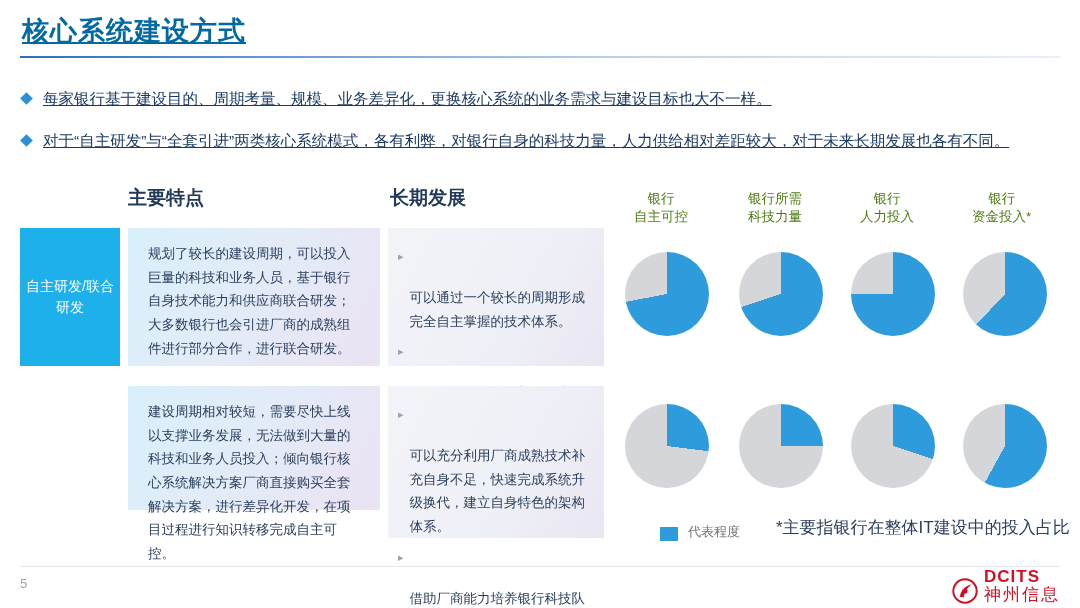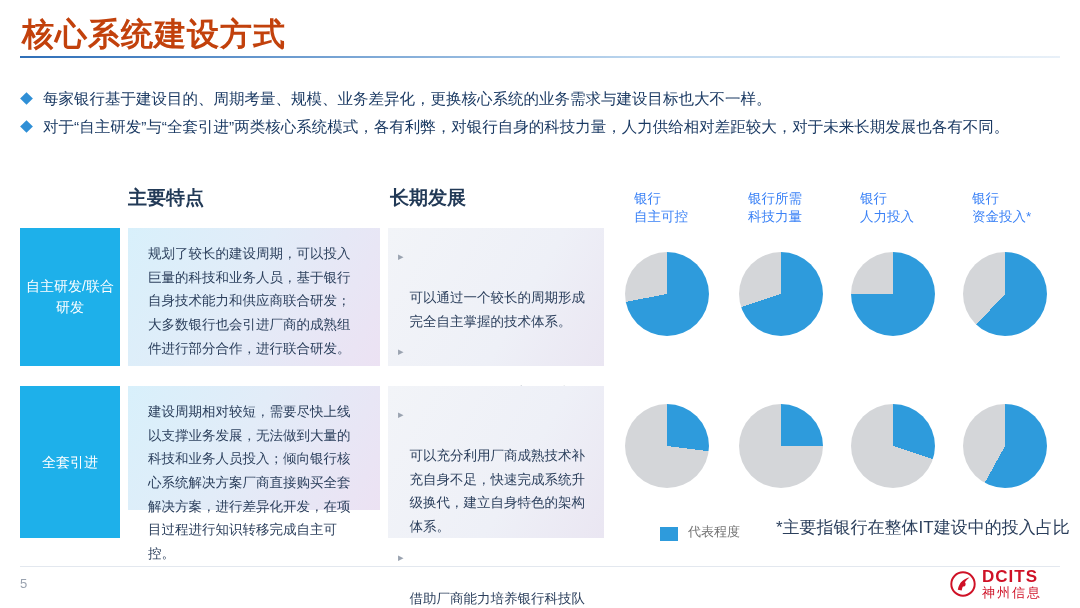--- a/index.html
+++ b/index.html
@@ -18,44 +18,46 @@
     position: relative;
     width: 1080px;
     height: 608px;
     background: #ffffff;
   }
   
   .title {
     position: absolute;
     left: 22px;
     top: 13px;
-    font-size: 32px;
+    font-size: 27px;
     font-weight: bold;
-    color: #c2410c;
+    color: #0369a1;
     letter-spacing: 1px;
+    text-decoration: underline;
   }
   .title-rule {
     position: absolute;
     left: 20px;
     top: 56px;
     width: 1040px;
     height: 2px;
     background: linear-gradient(to right, #2f6fb8, #bcd6ee 60%, #e8f0f8);
   }
   
   .bullet-row {
     position: absolute;
     left: 22px;
     display: flex;
     align-items: flex-start;
     font-size: 15.5px;
     color: #1b3a63;
+    text-decoration: underline;
   }
   .bullet-row.b1 { top: 88px; }
-  .bullet-row.b2 { top: 116px; }
+  .bullet-row.b2 { top: 130px; }
   .diamond {
     width: 9px;
     height: 9px;
     background: #2f8fd6;
     transform: rotate(45deg);
     margin-top: 6px;
     margin-right: 12px;
     flex: none;
   }
   .bullet-text {
@@ -68,23 +70,23 @@
     font-size: 19px;
     font-weight: bold;
     color: #223a57;
   }
   .col-head.main-feature { left: 128px; top: 185px; width: 254px; }
   .col-head.long-term { left: 390px; top: 185px; width: 214px; }
 
   .pie-head {
     position: absolute;
     font-size: 13.5px;
-    color: #3b82f6;
+    color: #4d7c0f;
     line-height: 1.35;
-    text-align: left;
+    text-align: center;
   }
   .pie-head.h1 { left: 634px; top: 190px; }
   .pie-head.h2 { left: 748px; top: 190px; }
   .pie-head.h3 { left: 860px; top: 190px; }
   .pie-head.h4 { left: 972px; top: 190px; }
 
   
   .rowlabel {
     position: absolute;
     width: 100px;
@@ -194,39 +196,39 @@
   .footer-rule {
     position: absolute;
     left: 20px;
     top: 566px;
     width: 1040px;
     height: 1px;
     background: #e3e8ef;
   }
   .logo {
     position: absolute;
-    right: 38px;
+    right: 20px;
     top: 568px;
     display: flex;
-    align-items: center;
+    align-items: flex-end;
   }
   .logo-mark {
     width: 26px;
     height: 26px;
     margin-right: 6px;
   }
   .logo-text-wrap { line-height: 1.05; }
   .logo-main {
     font-size: 17px;
     font-weight: bold;
     color: #cf1126;
     letter-spacing: 1px;
   }
   .logo-sub {
-    font-size: 13px;
+    font-size: 17px;
     color: #cf1126;
     letter-spacing: 2px;
   }
 </style>
 </head>
 <body>
 
 <div class="slide">
 
   <div class="title">核心系统建设方式</div>
@@ -255,21 +257,20 @@
   <div class="pie-head h3">
       <div>银行</div>
       <div>人力投入</div>
     </div>
   <div class="pie-head h4">
       <div>银行</div>
       <div>资金投入*</div>
     </div>
 
   <div class="rowlabel r1">自主研发/联合研发</div>
-  <div class="rowlabel r2">全套引进</div>
 
   <div class="featbox f1">规划了较长的建设周期，可以投入巨量的科技和业务人员，基于银行自身技术能力和供应商联合研发；大多数银行也会引进厂商的成熟组件进行部分合作，进行联合研发。</div>
   <div class="featbox f2">建设周期相对较短，需要尽快上线以支撑业务发展，无法做到大量的科技和业务人员投入；倾向银行核心系统解决方案厂商直接购买全套解决方案，进行差异化开发，在项目过程进行知识转移完成自主可控。</div>
 
   <div class="longbox l1">
     <div class="lt-item">
       <span class="lt-arrow">▸</span>
       <span class="lt-text">可以通过一个较长的周期形成完全自主掌握的技术体系。</span>
     </div>
     <div class="lt-item">

